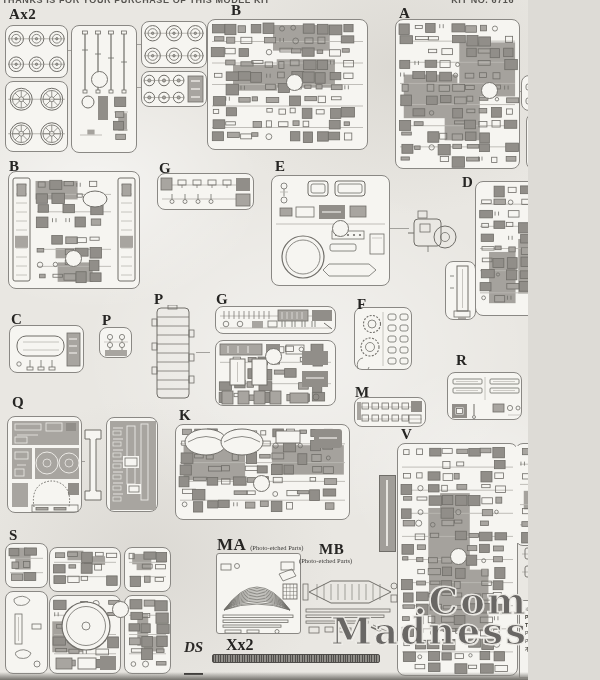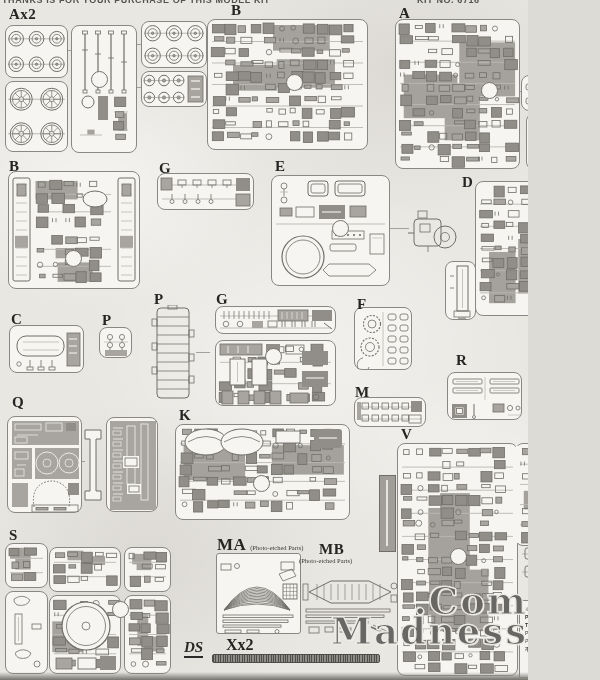--- a/index.html
+++ b/index.html
@@ -25,21 +25,21 @@
   .junc{position:absolute;width:17px;height:17px;border:1.4px solid #75736e;border-radius:50%;
     background:#f6f5f1;z-index:2}
   .rline{position:absolute;background:#8a8884;opacity:.75;z-index:1}
   .seam{position:absolute;background:#f6f5f1;z-index:2}
   #v-strip{position:absolute;left:379px;top:475px;width:17px;height:77px;background:#a19e99;
     border:1px solid #6f6d68;z-index:1}
   #v-strip i{position:absolute;left:6px;top:4px;width:2px;height:66px;background:#e6e4df;display:block}
   #track{position:absolute;left:212px;top:654px;width:168px;height:9px;border:1px solid #4e4c49;border-radius:2px;
     background:repeating-linear-gradient(90deg,#504e4b 0 1px,#8f8d88 1px 2.4px);z-index:1}
   #ds-logo{position:absolute;left:184px;top:640px;font:bold italic 15px "Liberation Serif",serif;
-    color:#2b2927;border-bottom:2px solid #2b2927;line-height:15px;z-index:4;padding-bottom:1px}
+    color:#2b2927;border-bottom:2px solid #2b2927;line-height:15px;z-index:4;padding-bottom:18px}
   #xx2{position:absolute;left:226px;top:636px;font:bold 16px "Liberation Serif",serif;color:#232220;z-index:4}
   #note-box{position:absolute;left:519px;top:600px;width:81px;height:78px;background:#f4f3ef;
     border:1px solid #8a8884;z-index:3;padding:4px 4px 0 5px;font-family:"Liberation Sans",sans-serif}
   #note-box .nline{font-size:5px;line-height:8px;color:#46443f;white-space:nowrap;overflow:hidden}
   #note-box .nline.b{font-weight:bold;color:#38362f}
   #watermark{position:absolute;right:0;top:586px;width:250px;text-align:right;z-index:9;
     font-family:"DejaVu Serif",serif;font-weight:bold;pointer-events:none}
   #watermark div{font-size:37px;line-height:30px;letter-spacing:2px;color:rgba(90,88,85,.9);
     -webkit-text-stroke:1.2px #edebE6;text-shadow:1px 1px 0 rgba(242,241,237,.85),-1px -1px 0 rgba(242,241,237,.85)}
   #bottom-shade{position:absolute;left:0;top:672px;width:600px;height:8px;z-index:8;
@@ -47,21 +47,21 @@
   #edge-right{position:absolute;left:596px;top:0;width:1.5px;height:178px;background:#aeaca7;z-index:1}
 </style>
 </head>
 <body>
 
 <div id="page">
 
   <div class="clip" style="left:2px;width:330px">
       <span>THANKS IS FOR YOUR PURCHASE OF THIS MODEL KIT</span>
     </div>
-  <div class="clip" style="right:1px;width:110px;text-align:left">
+  <div class="clip" style="right:14px;width:110px;text-align:right">
       <span>KIT NO. 6716</span>
     </div>
 
   <b class="lbl" style="left:9px;top:6px">Ax2</b>
   <b class="lbl" style="left:231px;top:2px">B</b>
   <b class="lbl" style="left:399px;top:5px">A</b>
   <b class="lbl" style="left:9px;top:158px">B</b>
   <b class="lbl" style="left:159px;top:160px">G</b>
   <b class="lbl" style="left:275px;top:158px">E</b>
   <b class="lbl" style="left:462px;top:174px">D</b>

